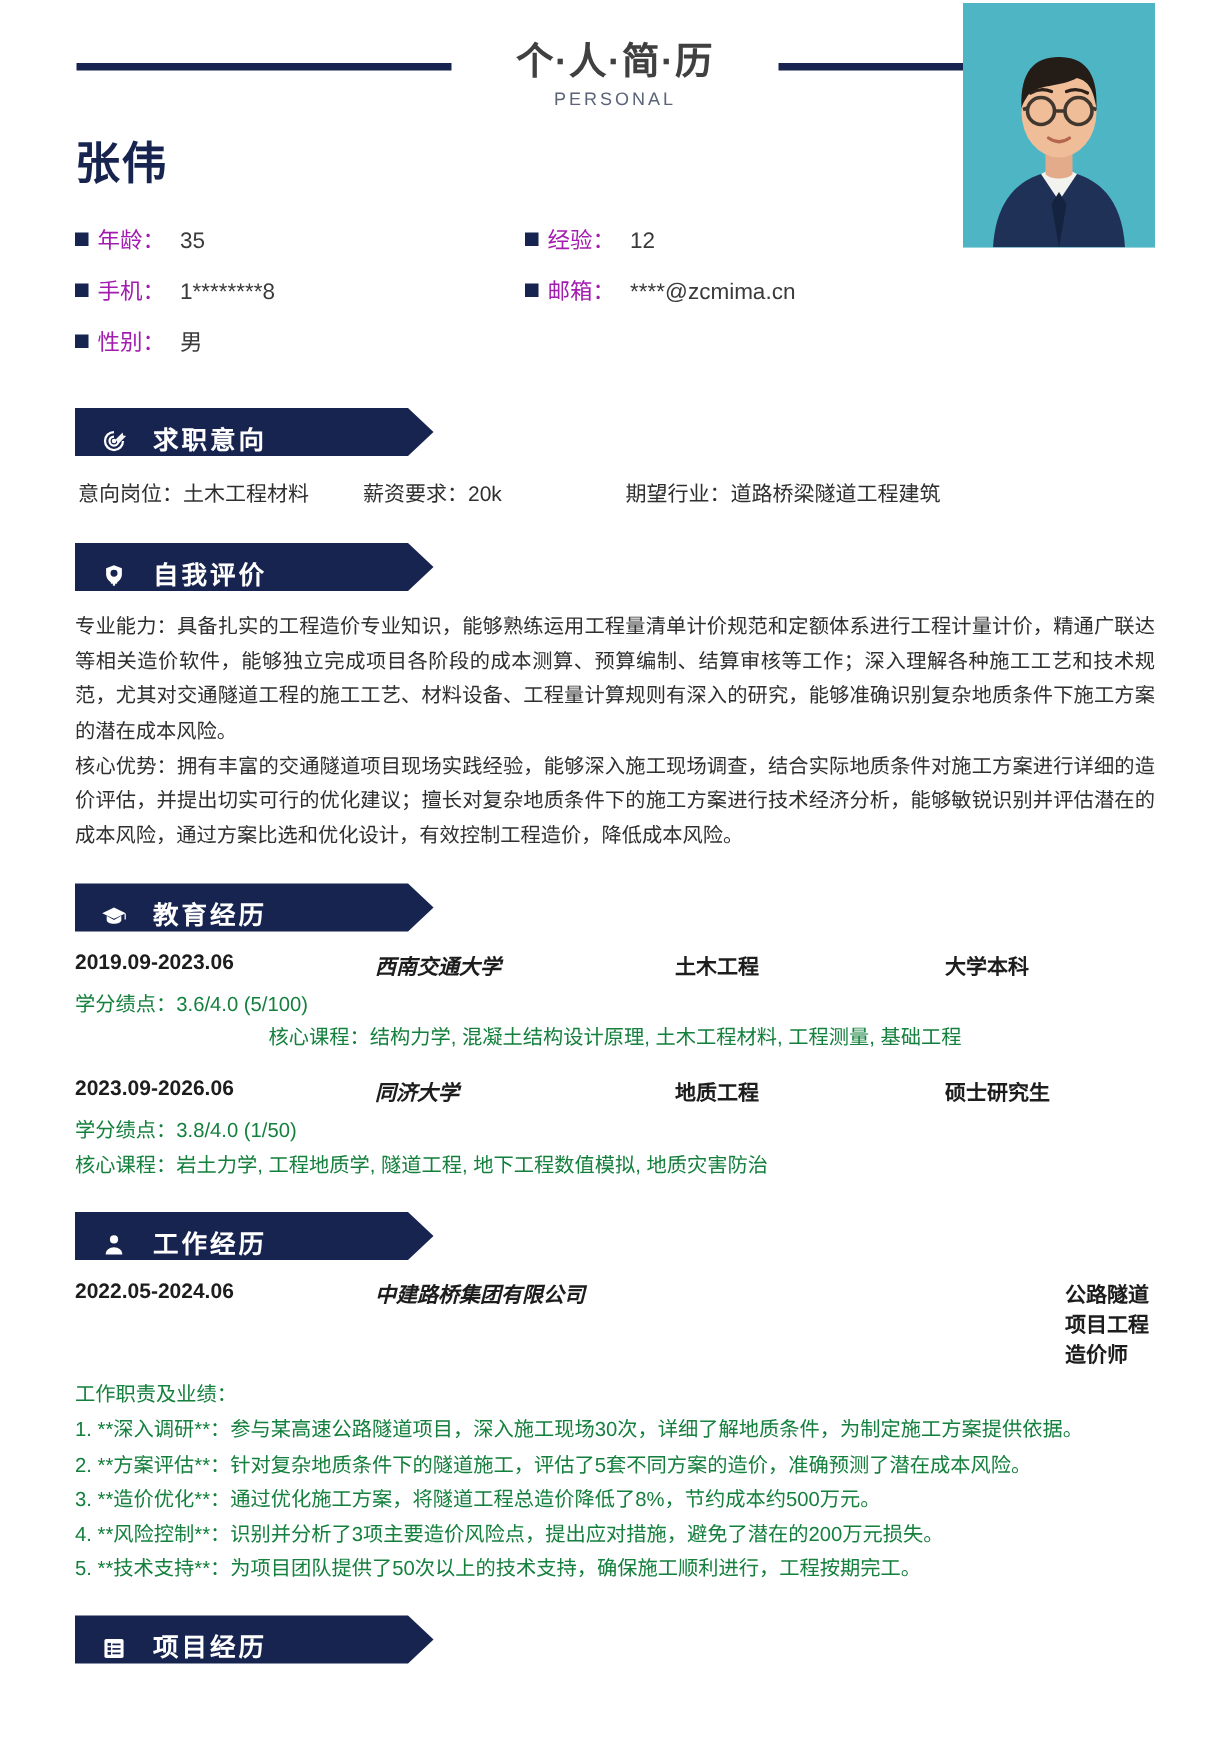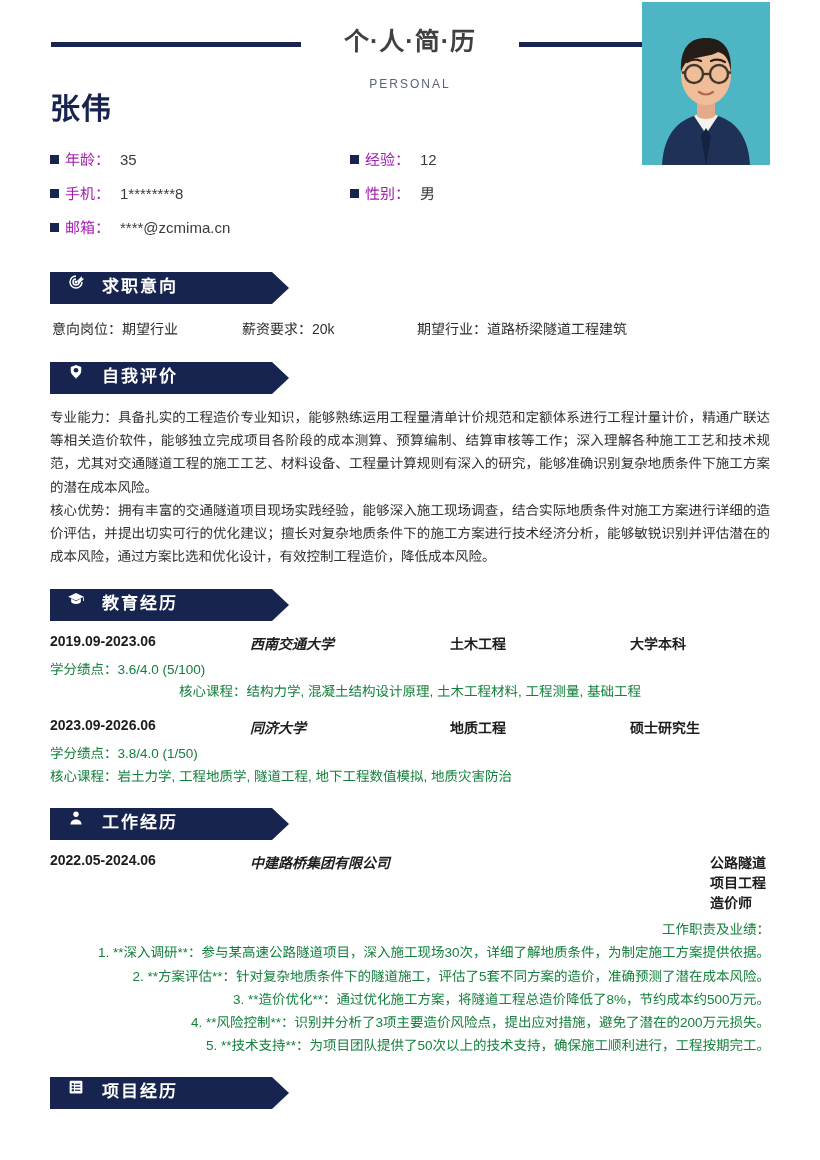--- a/index.html
+++ b/index.html
@@ -50,21 +50,21 @@
     font-weight: bold;
     color: #404040;
     letter-spacing: 1px;
     line-height: 1.2;
     white-space: nowrap;
   }
   .doc-subtitle {
     font-size: 12px;
     color: #5a6377;
     letter-spacing: 2px;
-    margin-top: 21px;
+    margin-top: 3px;
   }
 
   
   .identity {
     position: relative;
     height: 168px;
     margin-top: 6px;
   }
   .person-name {
     font-size: 30px;
@@ -104,21 +104,21 @@
   }
   .photo svg { display: block; width: 100%; height: 100%; }
 
   
   .banner {
     position: relative;
     height: 32px;
     width: 222px;
     background: #17244f;
     display: flex;
-    align-items: flex-start;
+    align-items: flex-end;
     padding-left: 16px;
     margin-top: 20px;
     margin-bottom: 12px;
   }
   .banner::after {
     content: "";
     position: absolute;
     left: 222px;
     top: 0;
     width: 0; height: 0;
@@ -173,21 +173,21 @@
 
   .entry-head.two .e2 { width: 460px; }
 
   .entry-line {
     font-size: 13.5px;
     line-height: 1.66;
     color: #15803d;
   }
   .entry-sub { margin-bottom: 14px; text-align: center; }
 
-  .work-list .entry-line { line-height: 1.72; text-align: right; }
+  .work-list .entry-line { line-height: 1.72; }
 </style>
 </head>
 <body>
 
 <div class="page">
 
   <div class="masthead">
     <div class="rule left"></div>
     <div class="titlewrap">
       <div class="doc-title">个·人·简·历</div>
@@ -210,27 +210,27 @@
         <span class="fact-label">经验：</span>
         <span class="fact-value">12</span>
       </div>
       <div class="fact">
         <span class="bullet"></span>
         <span class="fact-label">手机：</span>
         <span class="fact-value">1********8</span>
       </div>
       <div class="fact">
         <span class="bullet"></span>
+        <span class="fact-label">邮箱：</span>
+        <span class="fact-value">****@zcmima.cn</span>
+      </div>
+      <div class="fact">
+        <span class="bullet"></span>
         <span class="fact-label">性别：</span>
         <span class="fact-value">男</span>
-      </div>
-      <div class="fact">
-        <span class="bullet"></span>
-        <span class="fact-label">邮箱：</span>
-        <span class="fact-value">****@zcmima.cn</span>
       </div>
     </div>
 
     <div class="photo">
       <svg viewBox="0 0 128 163" preserveAspectRatio="xMidYMid slice" aria-hidden="true">
         <rect x="0" y="0" width="128" height="163" fill="#4db5c4"></rect>
 
         <path d="M20 163 C22 128 40 118 52 114 L76 114 C88 118 106 128 108 163 Z" fill="#1f3157"></path>
 
         <path d="M52 114 L64 132 L76 114 L70 111 L58 111 Z" fill="#f2f2ee"></path>
@@ -265,21 +265,21 @@
         <path d="M12 3a9 9 0 1 0 9 9h-2a7 7 0 1 1-7-7z"></path>
         <path d="M12 7a5 5 0 1 0 5 5h-2a3 3 0 1 1-3-3z"></path>
         <circle cx="12" cy="12" r="2"></circle>
         <path d="M13.2 10.8 19.6 4.4l.6 2.6 2.6.6-6.4 6.4z" opacity="0.95"></path>
       </svg>
     </span>
     <span class="banner-title">求职意向</span>
   </div>
   <div class="inline-row">
     <span class="col-a">
-      <span>意向岗位：</span><span>期望行业</span>
+      <span>意向岗位：</span><span>土木工程材料</span>
     </span>
     <span class="col-b">
       <span>薪资要求：</span><span>20k</span>
     </span>
     <span class="col-c">
       <span>期望行业：</span><span>道路桥梁隧道工程建筑</span>
     </span>
   </div>
 
   <div class="banner">

